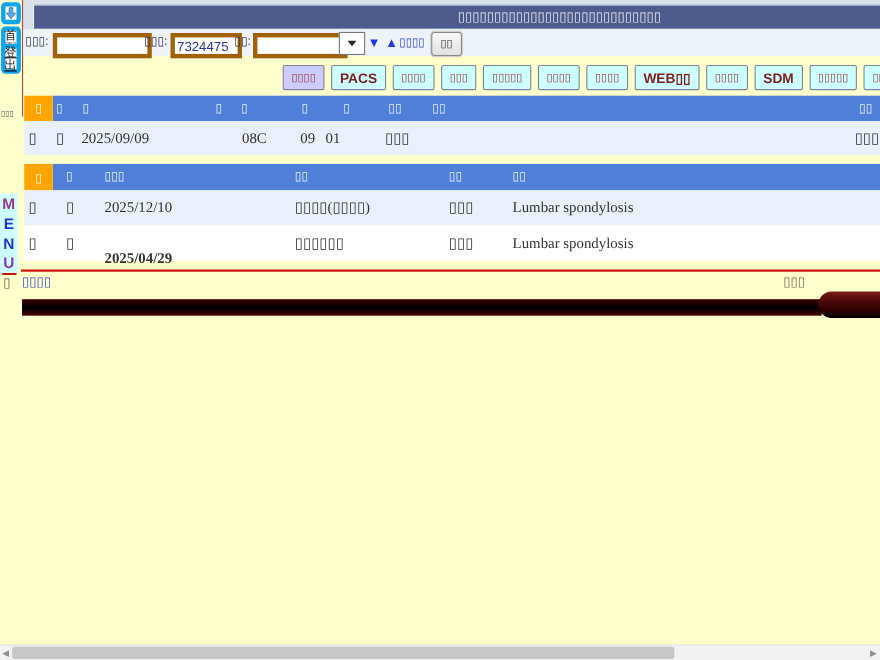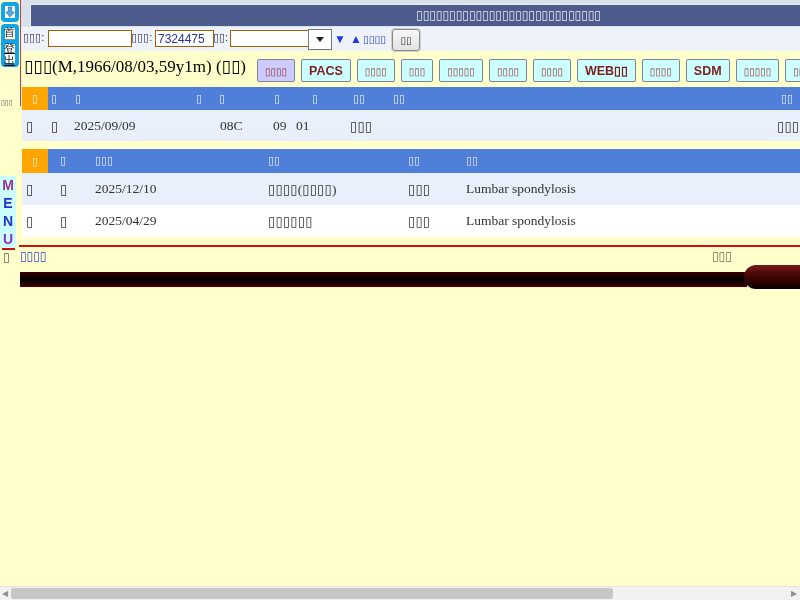--- a/index.html
+++ b/index.html
@@ -15,21 +15,21 @@
   
   .top-strip{left:20px;top:0;width:780px;height:27px;background:#d8e1ea;}
   .title-bar{left:30px;top:4px;width:955px;height:21px;background:#4d5c8c;
     border-top:1px solid #e9eef5;border-left:1px solid #e9eef5;
     color:#e7ebf3;font-size:12px;line-height:21px;text-align:center;letter-spacing:0;}
   .red-vline{left:20px;top:0;width:1px;height:106px;background:#c04040;}
 
   
   .search-row{left:21px;top:27px;width:779px;height:24px;background:#eef3f9;}
   .flabel{top:31px;font-size:11px;color:#333355;}
-  .finput{top:30px;height:15px;border:1px solid #a16207;background:#fff;
+  .finput{top:30px;height:15px;border:4px solid #a16207;background:#fff;
     font-size:12px;color:#283593;padding:0 2px;outline:none;}
   .selbox{left:308px;top:29px;width:22px;height:19px;background:#fff;border:1px solid #777;
     display:flex;align-items:center;justify-content:center;}
   .selbox .tri{width:0;height:0;border-left:4px solid transparent;border-right:4px solid transparent;border-top:5px solid #222;}
   .navarrow{font-size:12px;color:#1e3ce0;top:32px;}
   .navtext{left:363px;top:33px;font-size:10.5px;color:#3344cc;}
   .go-btn{left:392px;top:29px;width:26px;height:20px;border:1px solid #888;border-radius:3px;
     background:linear-gradient(#f8f8f8,#e2e2e2);font-size:10px;color:#333;
     display:flex;align-items:center;justify-content:center;box-shadow:0 0 0 1px #cfcfcf;}
 
@@ -97,21 +97,20 @@
   <div class="a selbox">
     <span class="tri"></span>
   </div>
   <span class="a navarrow" style="left:334px;">▼</span>
   <span class="a navarrow" style="left:350px;">▲</span>
   <span class="a navtext">▯▯▯▯</span>
   <div class="a go-btn">
     <span>▯▯</span>
   </div>
 
-  <span class="a patient-summary serif">▯▯▯(M,1966/08/03,59y1m) (▯▯)</span>
   <div class="a toolbar">
     <button class="tbtn purple">▯▯▯▯</button>
     <button class="tbtn accent">PACS</button>
     <button class="tbtn">▯▯▯▯</button>
     <button class="tbtn">▯▯▯</button>
     <button class="tbtn">▯▯▯▯▯</button>
     <button class="tbtn">▯▯▯▯</button>
     <button class="tbtn">▯▯▯▯</button>
     <button class="tbtn accent">WEB▯▯</button>
     <button class="tbtn">▯▯▯▯</button>
@@ -159,21 +158,21 @@
   <span class="a dcell" style="left:26px;top:181px;">▯</span>
   <span class="a dcell" style="left:60px;top:181px;">▯</span>
   <span class="a dcell" style="left:95px;top:181px;">2025/12/10</span>
   <span class="a dcell" style="left:268px;top:181px;">▯▯▯▯(▯▯▯▯)</span>
   <span class="a dcell" style="left:408px;top:181px;">▯▯▯</span>
   <span class="a dcell" style="left:466px;top:181px;">Lumbar spondylosis</span>
 
   <div class="a rowbg-white" style="top:205px;height:32px;"></div>
   <span class="a dcell" style="left:26px;top:213px;">▯</span>
   <span class="a dcell" style="left:60px;top:213px;">▯</span>
-  <span class="a dcell" style="left:95px;top:213px;">2025/04/29</span>
+  <span class="a dcell" style="left:95px;top:227px;font-weight:bold;">2025/04/29</span>
   <span class="a dcell" style="left:268px;top:213px;">▯▯▯▯▯▯</span>
   <span class="a dcell" style="left:408px;top:213px;">▯▯▯</span>
   <span class="a dcell" style="left:466px;top:213px;">Lumbar spondylosis</span>
 
   <div class="a red-rule"></div>
   <div class="a red-rule-side"></div>
   <span class="a quick-link">▯▯▯▯</span>
   <span class="a status-text">▯▯▯</span>
   <div class="a dark-bar"></div>
   <div class="a dark-bulge"></div>

